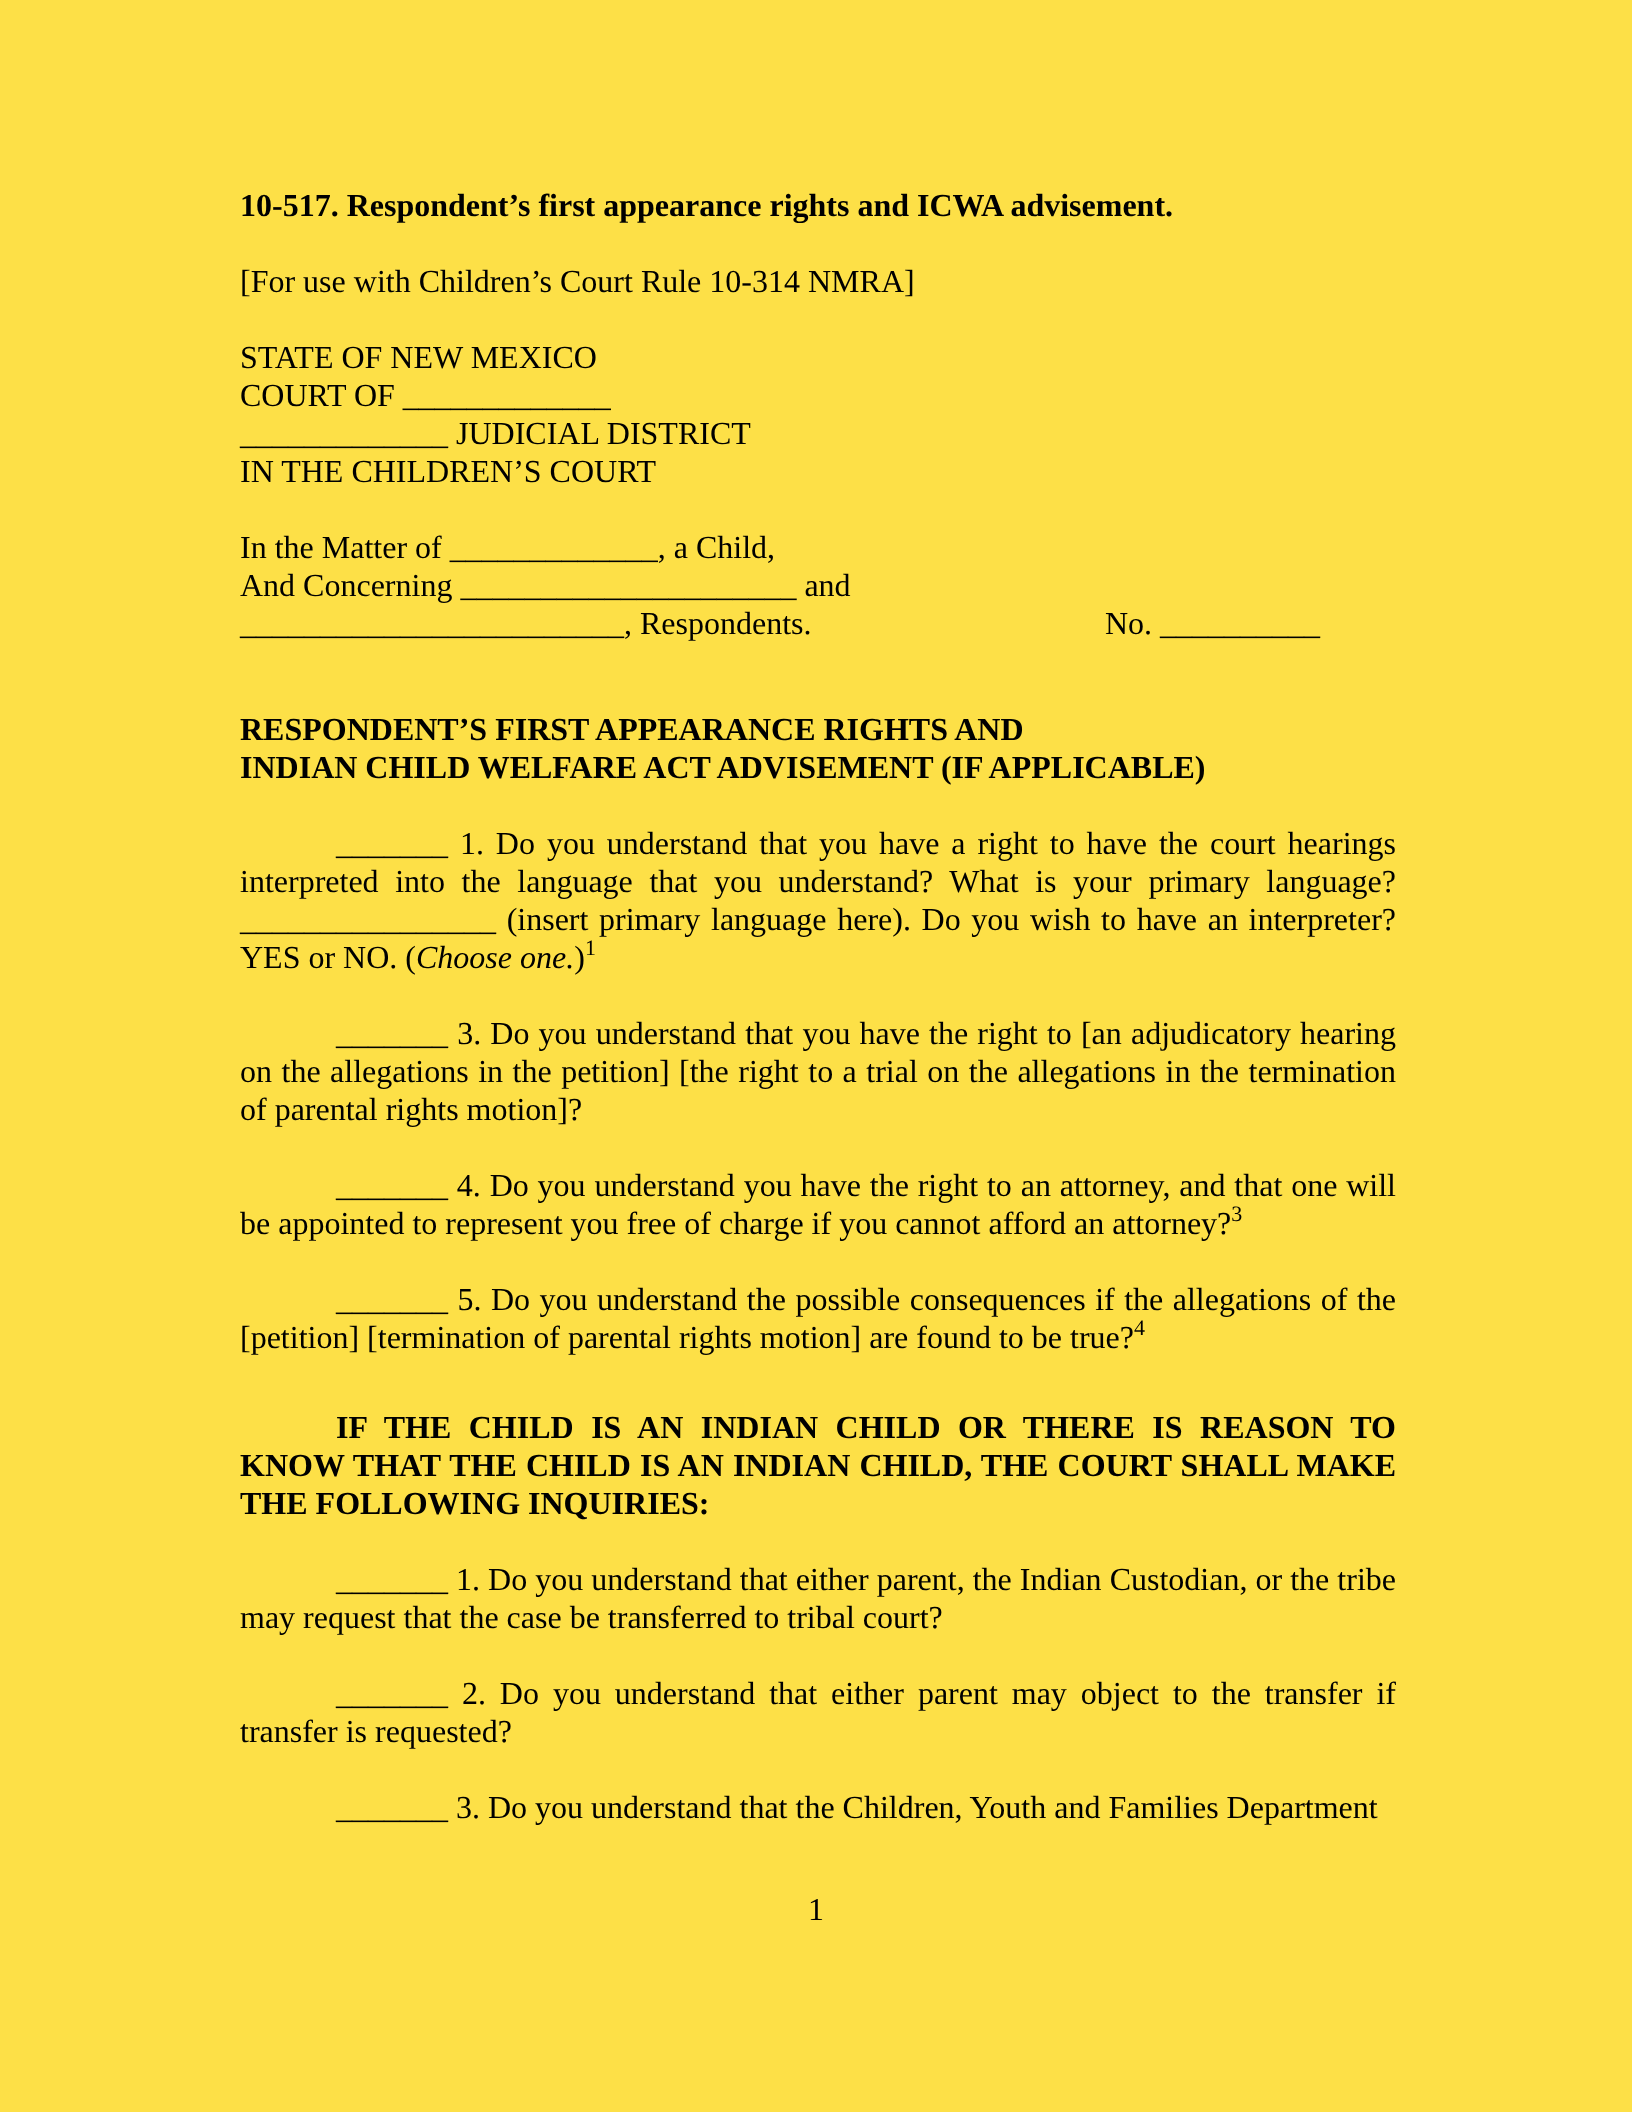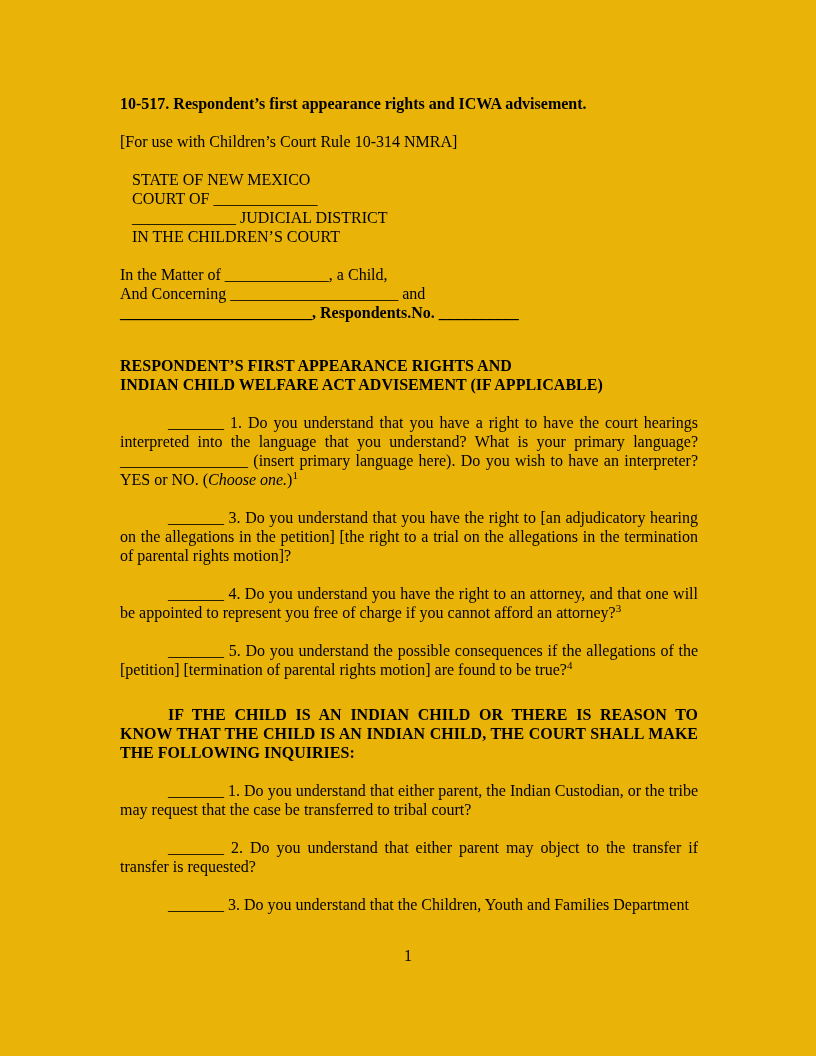--- a/index.html
+++ b/index.html
@@ -5,39 +5,38 @@
   html, body {
     margin: 0;
     padding: 0;
     background: #ffffff;
   }
   .page {
     position: relative;
     width: 816px;
     height: 1056px;
     margin: 0 auto;
-    background: #eab308;
+    background: #fde047;
     box-sizing: border-box;
     padding: 94px 118px 0 120px;
     font-family: "Liberation Serif", "DejaVu Serif", serif;
     font-size: 16px;
     line-height: 19px;
     color: #000000;
     overflow: hidden;
   }
   .bold { font-weight: bold; }
   .line { white-space: nowrap; }
   .title { margin: 0 0 19px 0; }
   .rule-ref { margin: 0 0 19px 0; font-family: Liberation Serif, serif; }
-  .court-block { margin: 0 0 19px 12px; }
+  .court-block { margin: 0 0 19px 0; }
   .caption-block { margin: 4px 0 34px 0; }
   .caption-row {
     display: flex;
-    justify-content: flex-start;
-    font-weight: bold;
+    justify-content: space-between;
   }
   .case-no { padding-right: 38px; }
   .form-heading { margin: 0 0 7px 0; }
   .para {
     margin: 19px 0 0 0;
     text-align: justify;
     text-indent: 48px;
   }
   .para sup {
     font-size: 11px;

